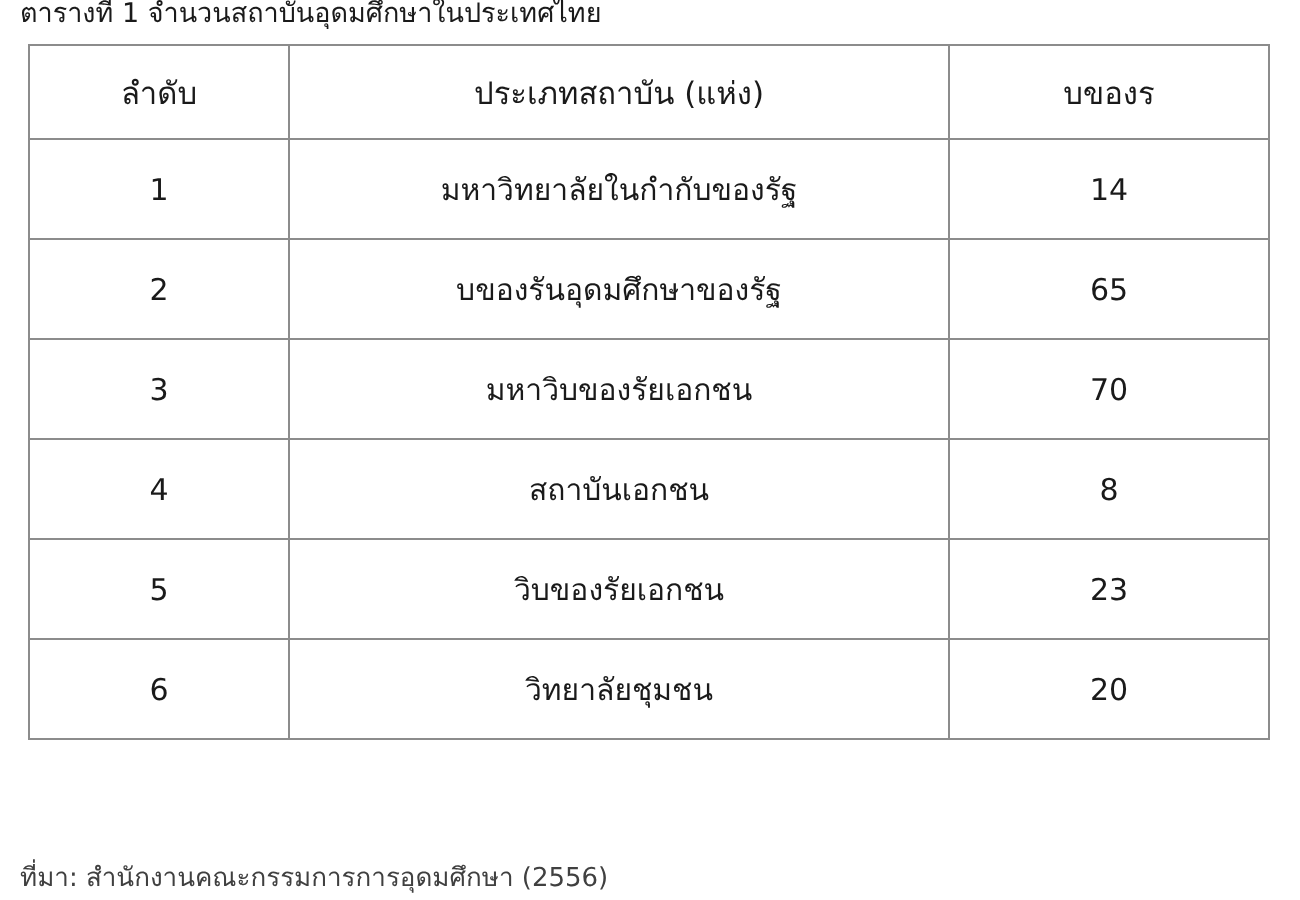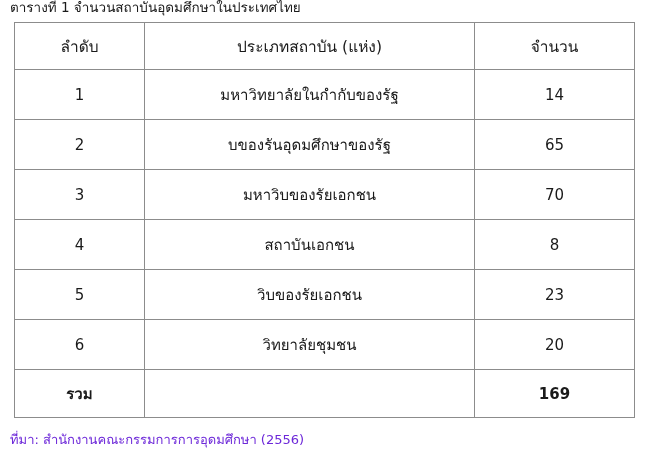--- a/index.html
+++ b/index.html
@@ -67,21 +67,21 @@
   }
   table.data tbody tr.total td.blank {
     border-right: 1px solid #8c8c8c;
   }
   .source {
     position: absolute;
     left: 10px;
     top: 432px;
     font-size: 13px;
     line-height: 16px;
-    color: #6d28d9;
+    color: #404040;
     white-space: nowrap;
   }
 </style>
 </head>
 <body>
 
 <div class="page">
 
   <div class="caption">ตารางที่ 1 จำนวนสถาบันอุดมศึกษาในประเทศไทย</div>
 
@@ -89,21 +89,21 @@
     <table class="data">
       <colgroup>
         <col class="c1">
         <col class="c2">
         <col class="c3">
       </colgroup>
       <thead>
         <tr>
           <th>ลำดับ</th>
           <th>ประเภทสถาบัน (แห่ง)</th>
-          <th>จำนวน</th>
+          <th>บของร</th>
         </tr>
       </thead>
       <tbody>
         <tr>
           <td>1</td>
           <td>มหาวิทยาลัยในกำกับของรัฐ</td>
           <td>14</td>
         </tr>
         <tr>
           <td>2</td>
@@ -123,24 +123,19 @@
         <tr>
           <td>5</td>
           <td>วิบของรัยเอกชน</td>
           <td>23</td>
         </tr>
         <tr>
           <td>6</td>
           <td>วิทยาลัยชุมชน</td>
           <td>20</td>
         </tr>
-        <tr class="total">
-          <td>รวม</td>
-          <td class="blank"></td>
-          <td>169</td>
-        </tr>
       </tbody>
     </table>
   </div>
 
   <div class="source">ที่มา: สำนักงานคณะกรรมการการอุดมศึกษา (2556)</div>
 
 </div>
 
 </body></html>

